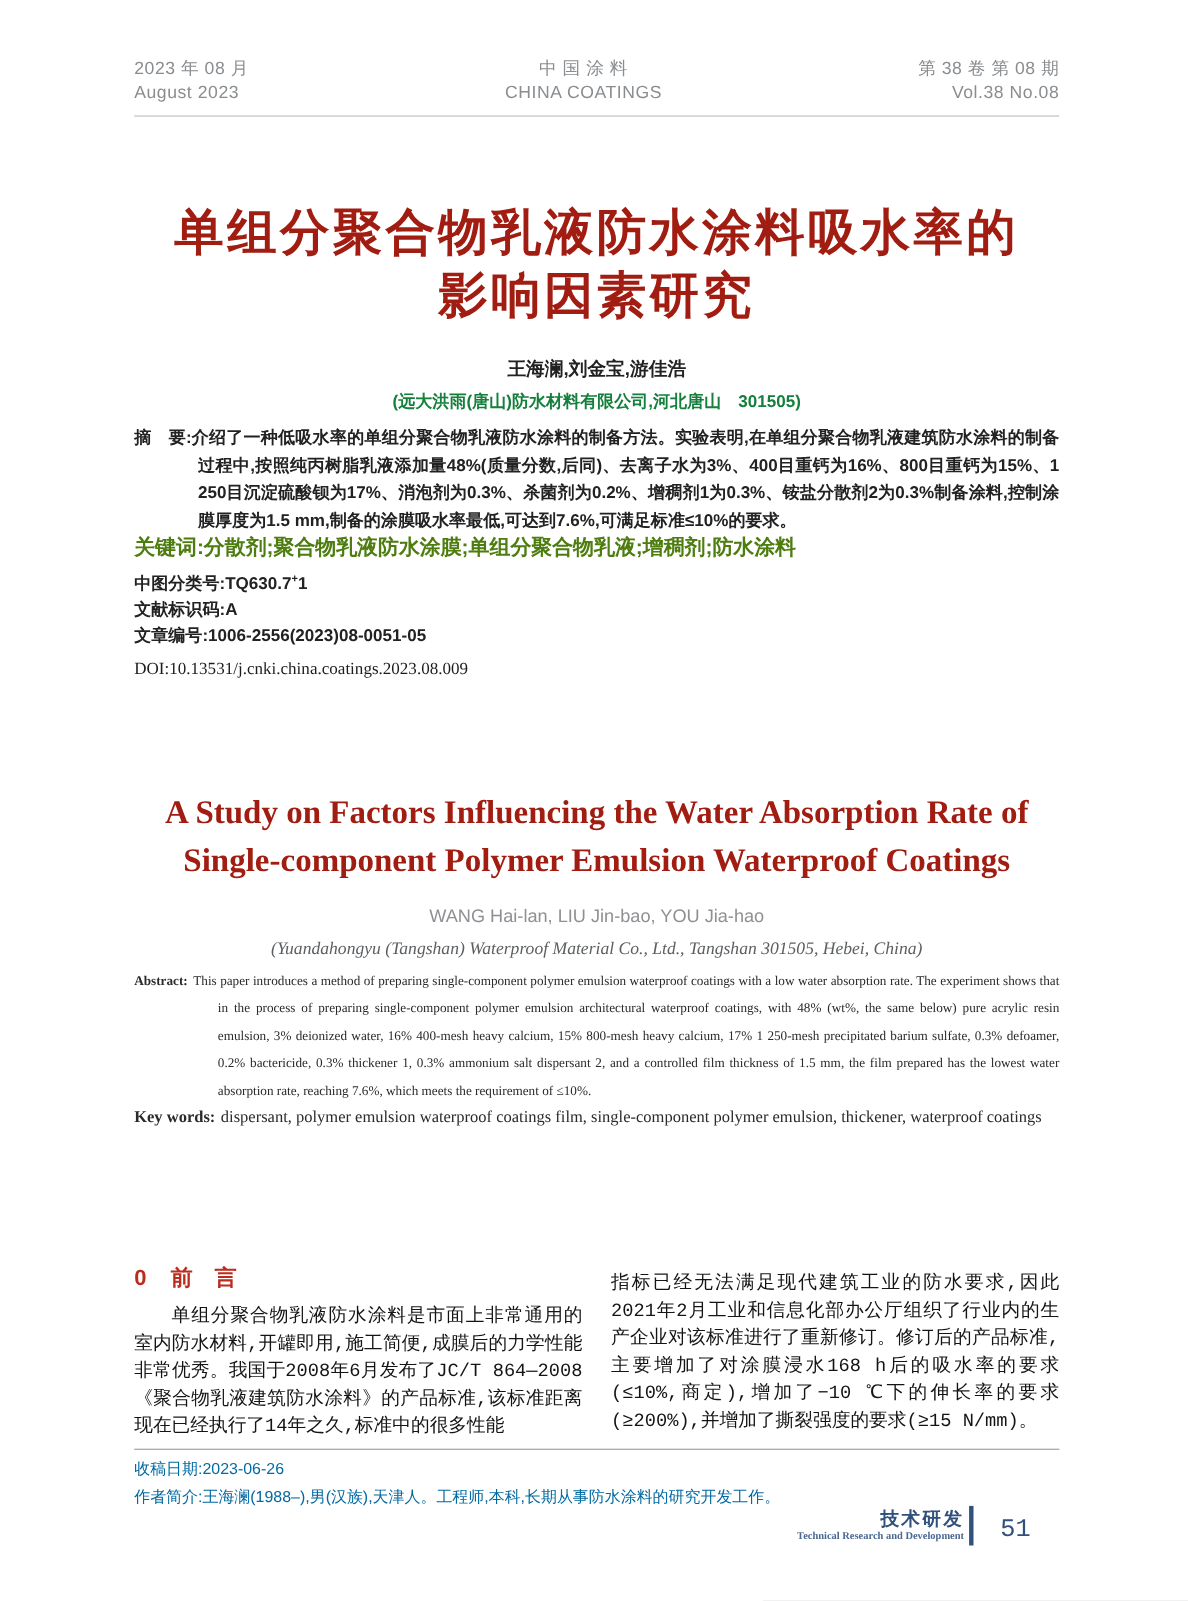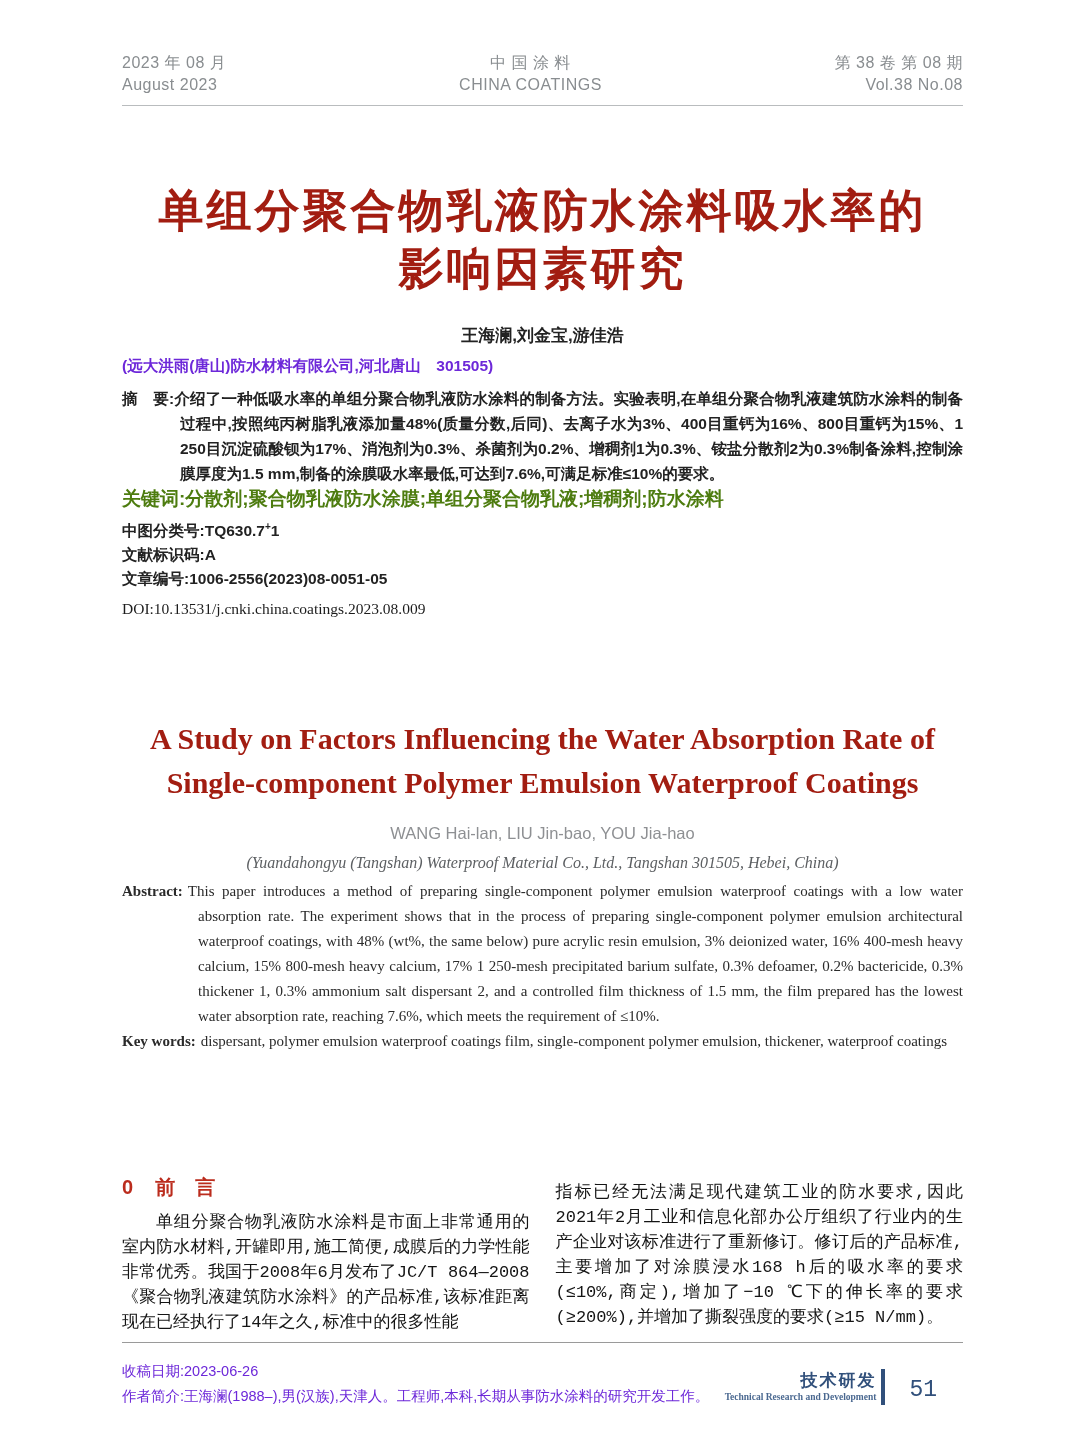--- a/index.html
+++ b/index.html
@@ -39,24 +39,25 @@
   .authors-zh {
     margin-top: 26px;
     text-align: center;
     font-size: 17px;
     line-height: 24px;
     font-weight: bold;
     color: #222;
   }
   .affil-zh {
     margin-top: 6px;
-    font-size: 15.5px;
-    line-height: 24px;
-    font-weight: bold;
-    color: #6d28d9;
+    text-align: center;
+    font-size: 15.5px;
+    line-height: 24px;
+    font-weight: bold;
+    color: #15803d;
   }
   
   .abstract-zh {
     margin-top: 8px;
     font-size: 15.5px;
     line-height: 25px;
     font-weight: 600;
     color: #222;
     text-align: justify;
     padding-left: 58px;
@@ -110,21 +111,21 @@
     text-align: center;
     font-family: "Liberation Serif", serif;
     font-style: italic;
     font-size: 16px;
     line-height: 24px;
     color: #5c5f62;
   }
   .abstract-en {
     margin-top: 4px;
     font-family: "Liberation Serif", serif;
-    font-size: 15px;
+    font-size: 12px;
     line-height: 25px;
     color: #2a2a2a;
     text-align: justify;
     padding-left: 76px;
     text-indent: -76px;
   }
   .keywords-en {
     font-family: "Liberation Serif", serif;
     font-size: 15px;
     line-height: 25px;
@@ -155,24 +156,24 @@
     text-align: justify;
   }
   .body-zh.indent { text-indent: 2em; }
   .col.right-col { padding-top: 8px; }
   
   .footnote-rule {
     margin-top: 7px;
     border-top: 1px solid #9a9a9a;
   }
   .footnotes {
-    margin-top: 16px;
+    margin-top: 6px;
     font-size: 14.5px;
     line-height: 25px;
-    color: #6d28d9;
+    color: #0369a1;
   }
   
   .page-footer {
     position: absolute;
     right: 143px;
     bottom: 50px;
     display: flex;
     align-items: center;
   }
   .pf-labels { text-align: right; }

